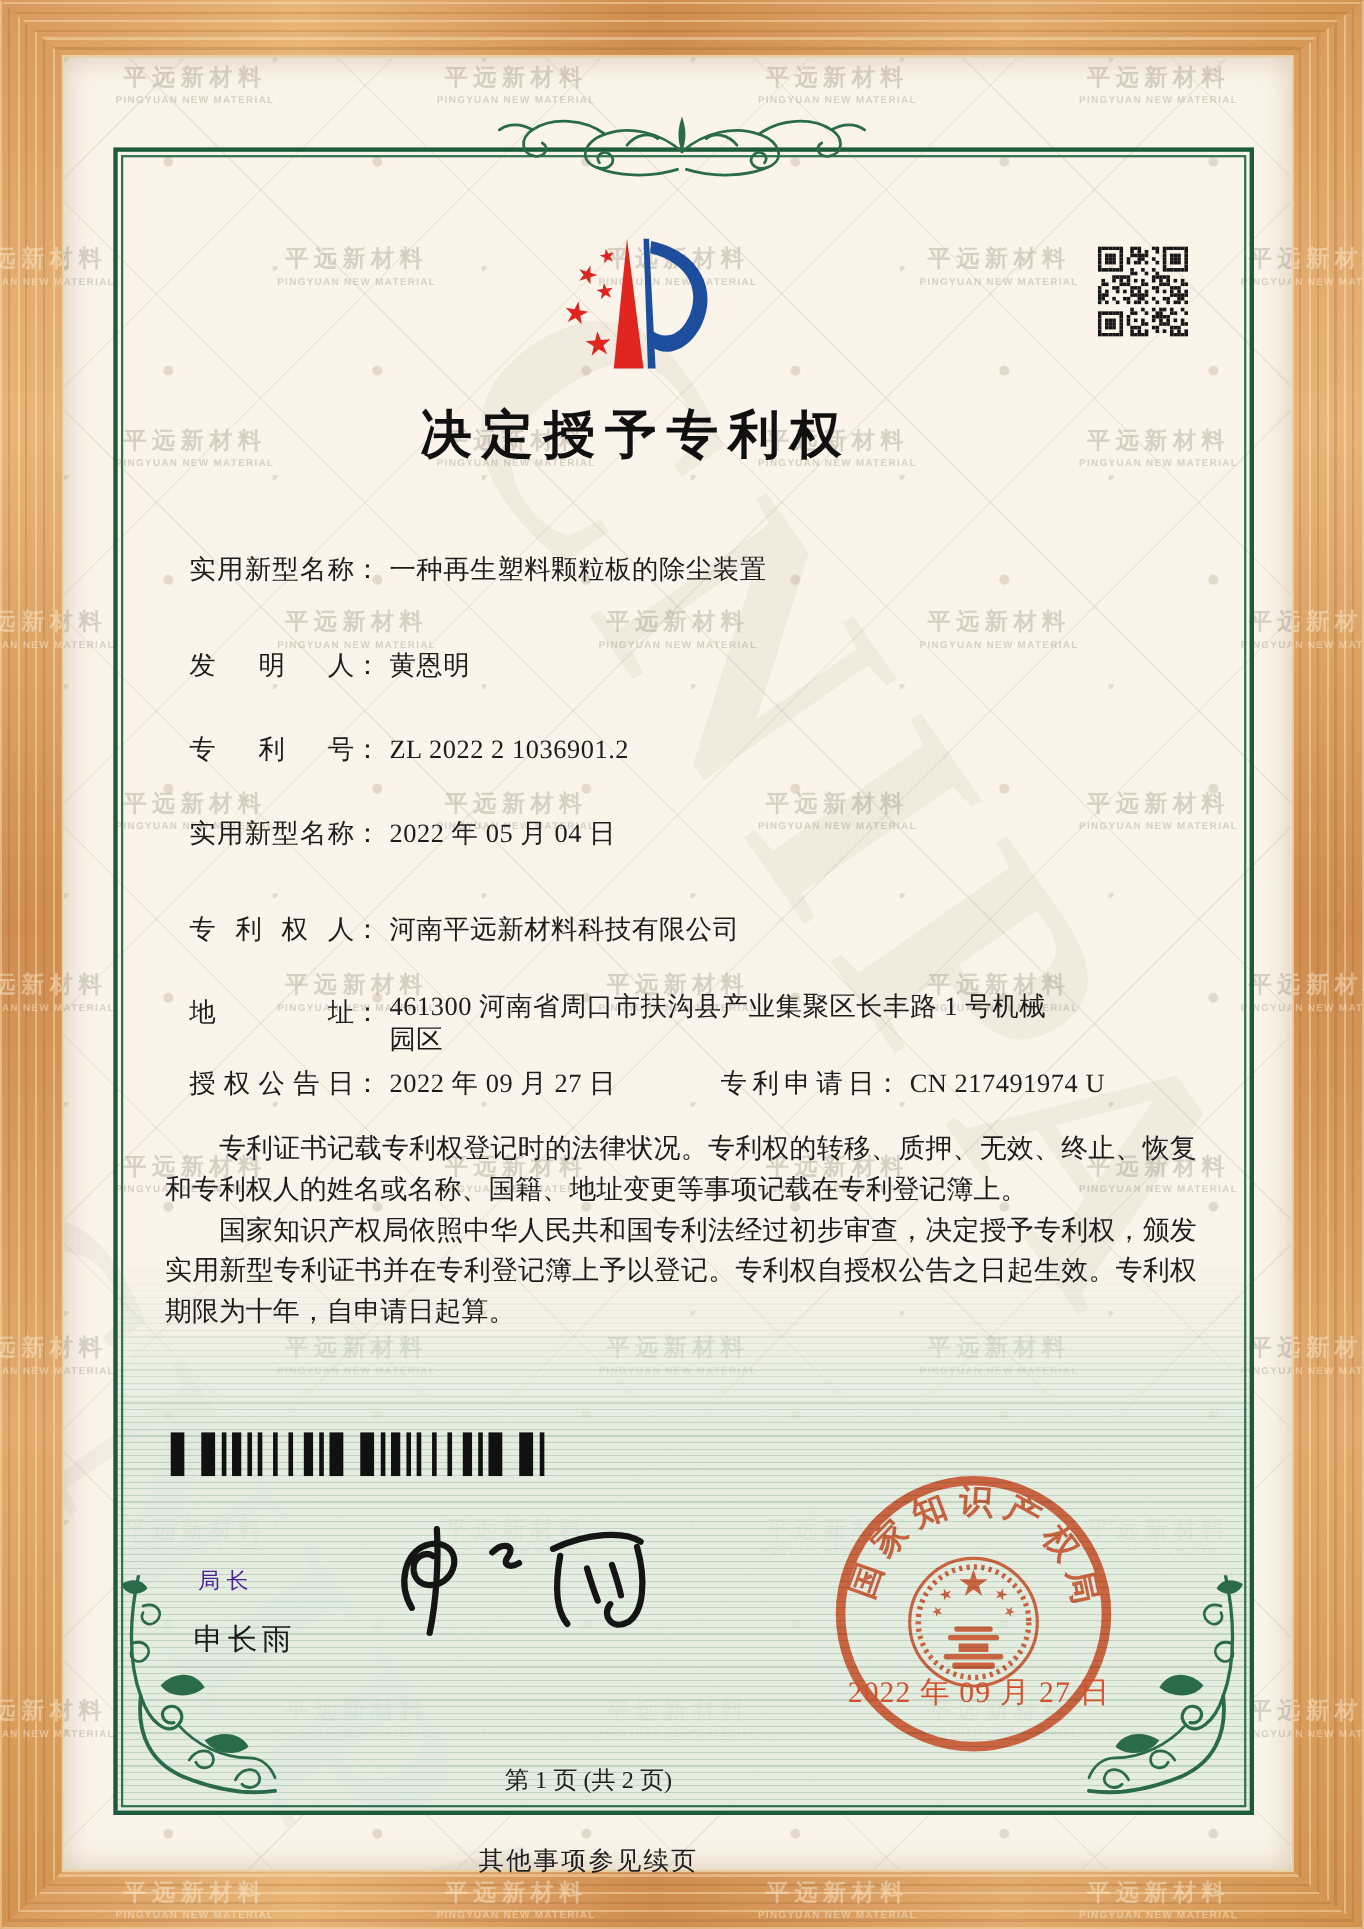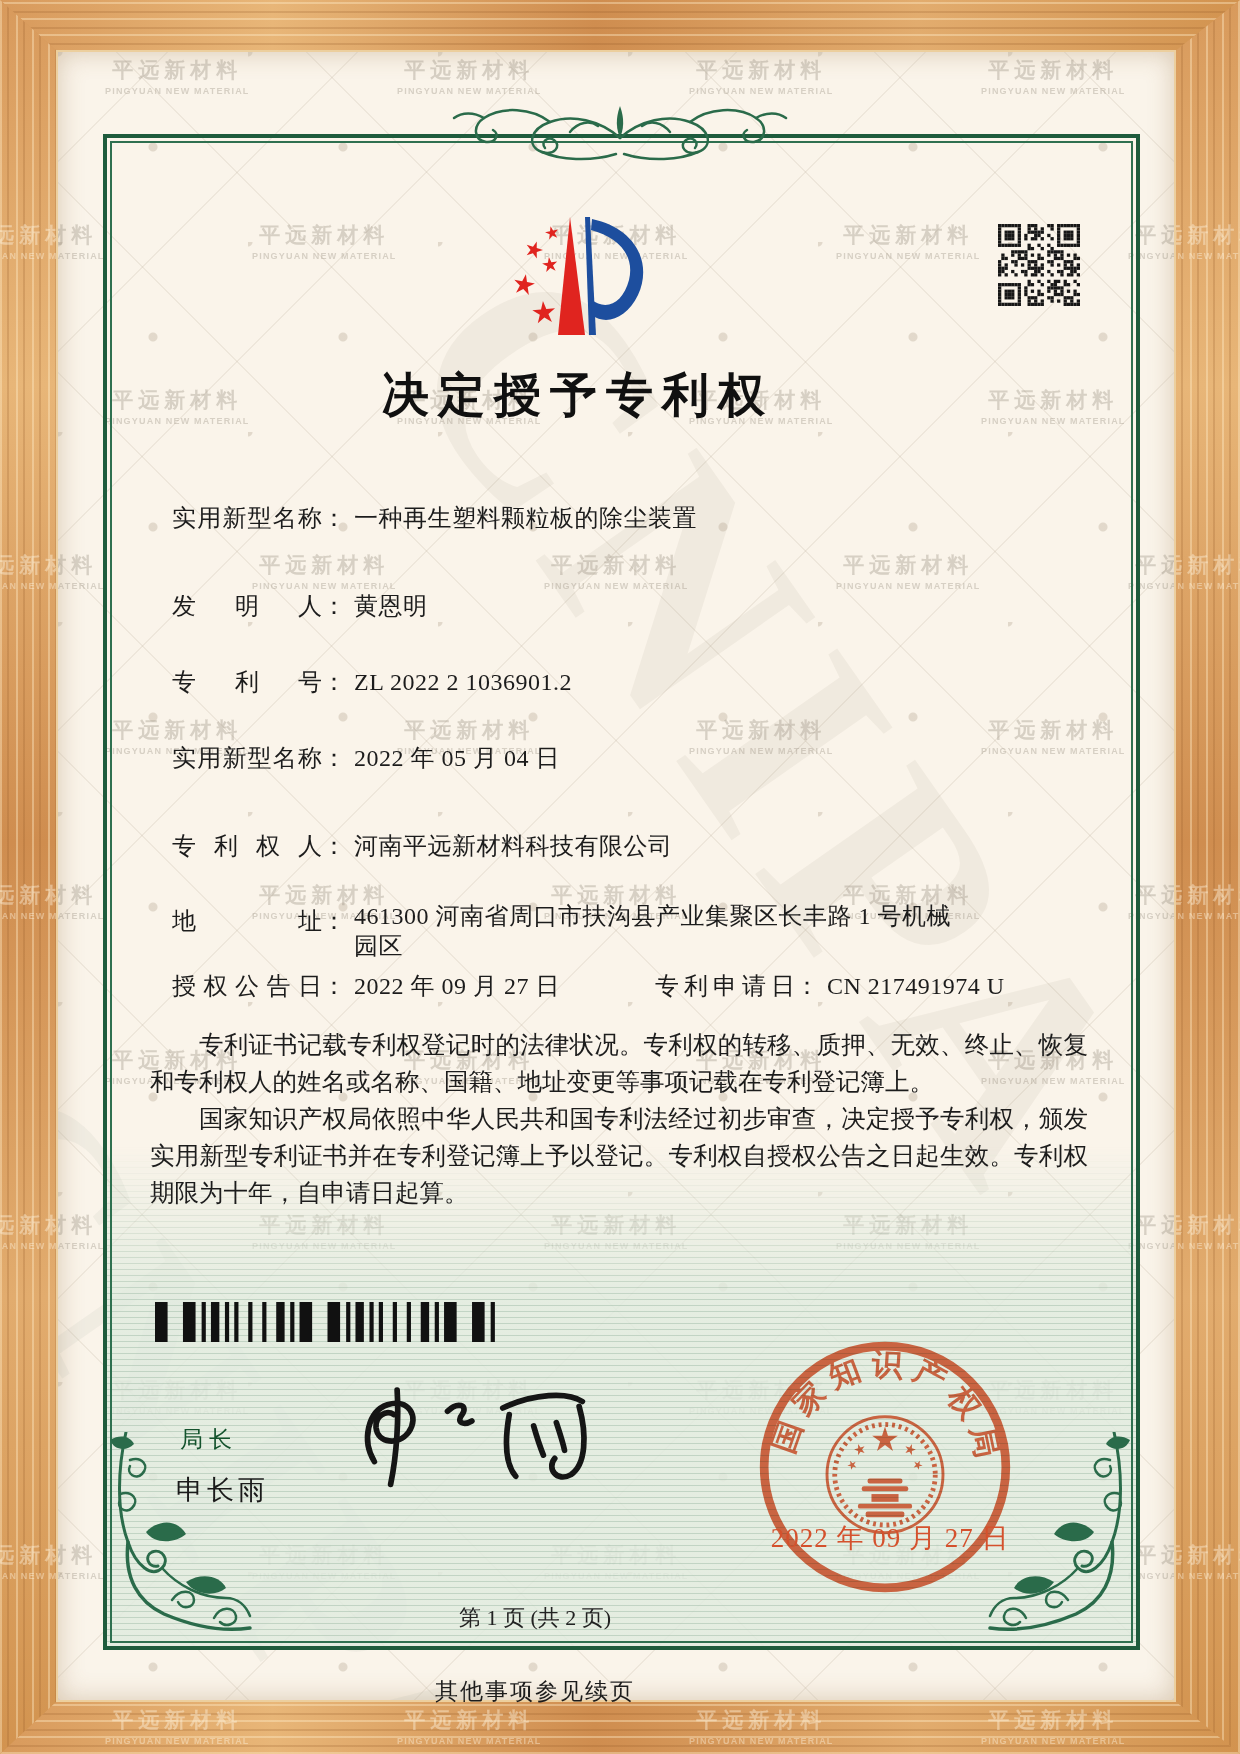--- a/index.html
+++ b/index.html
@@ -60,21 +60,21 @@
   .frow{position:absolute;left:172px;font-size:24px;color:#1c1c1c;line-height:40px;white-space:nowrap;}
   .flabel{display:inline-block;width:150px;text-align:justify;text-align-last:justify;vertical-align:top;}
   .fcolon{display:inline-block;margin-right:8px;vertical-align:top;}
   .fvalue{letter-spacing:.5px;vertical-align:top;}
   .fvalue-wrap{display:inline-block;width:614px;white-space:normal;word-break:break-all;line-height:30px;}
   .grant2{position:absolute;left:483px;top:0;}
   .paras{left:150px;top:1026px;width:938px;font-size:24.5px;line-height:37px;color:#1c1c1c;
          text-align:justify;word-break:break-all;}
   .paras p{margin:0;text-indent:2em;}
   .director{left:180px;top:1424px;font-family:"Liberation Sans","DejaVu Sans",sans-serif;
-            font-size:23px;color:#14532d;letter-spacing:6px;}
+            font-size:20px;color:#4c1d95;letter-spacing:6px;}
   .dname{left:176px;top:1472px;font-family:"Liberation Sans","DejaVu Sans",sans-serif;
          font-size:27px;color:#1a1a1a;letter-spacing:4px;}
   .sealdate{left:745px;top:1520px;width:290px;text-align:center;font-size:27px;color:#d4512d;
             letter-spacing:1px;z-index:9;}
   .pageinfo{left:285px;top:1603px;width:500px;text-align:center;font-size:22px;color:#222;}
   .contnote{left:295px;top:1676px;width:480px;text-align:center;font-size:23px;color:#1c1c1c;letter-spacing:2px;}
   .sealsvg{left:740px;top:1322px;z-index:8;mix-blend-mode:multiply;opacity:.92;}
   svg{display:block;}
 </style>
 </head>

